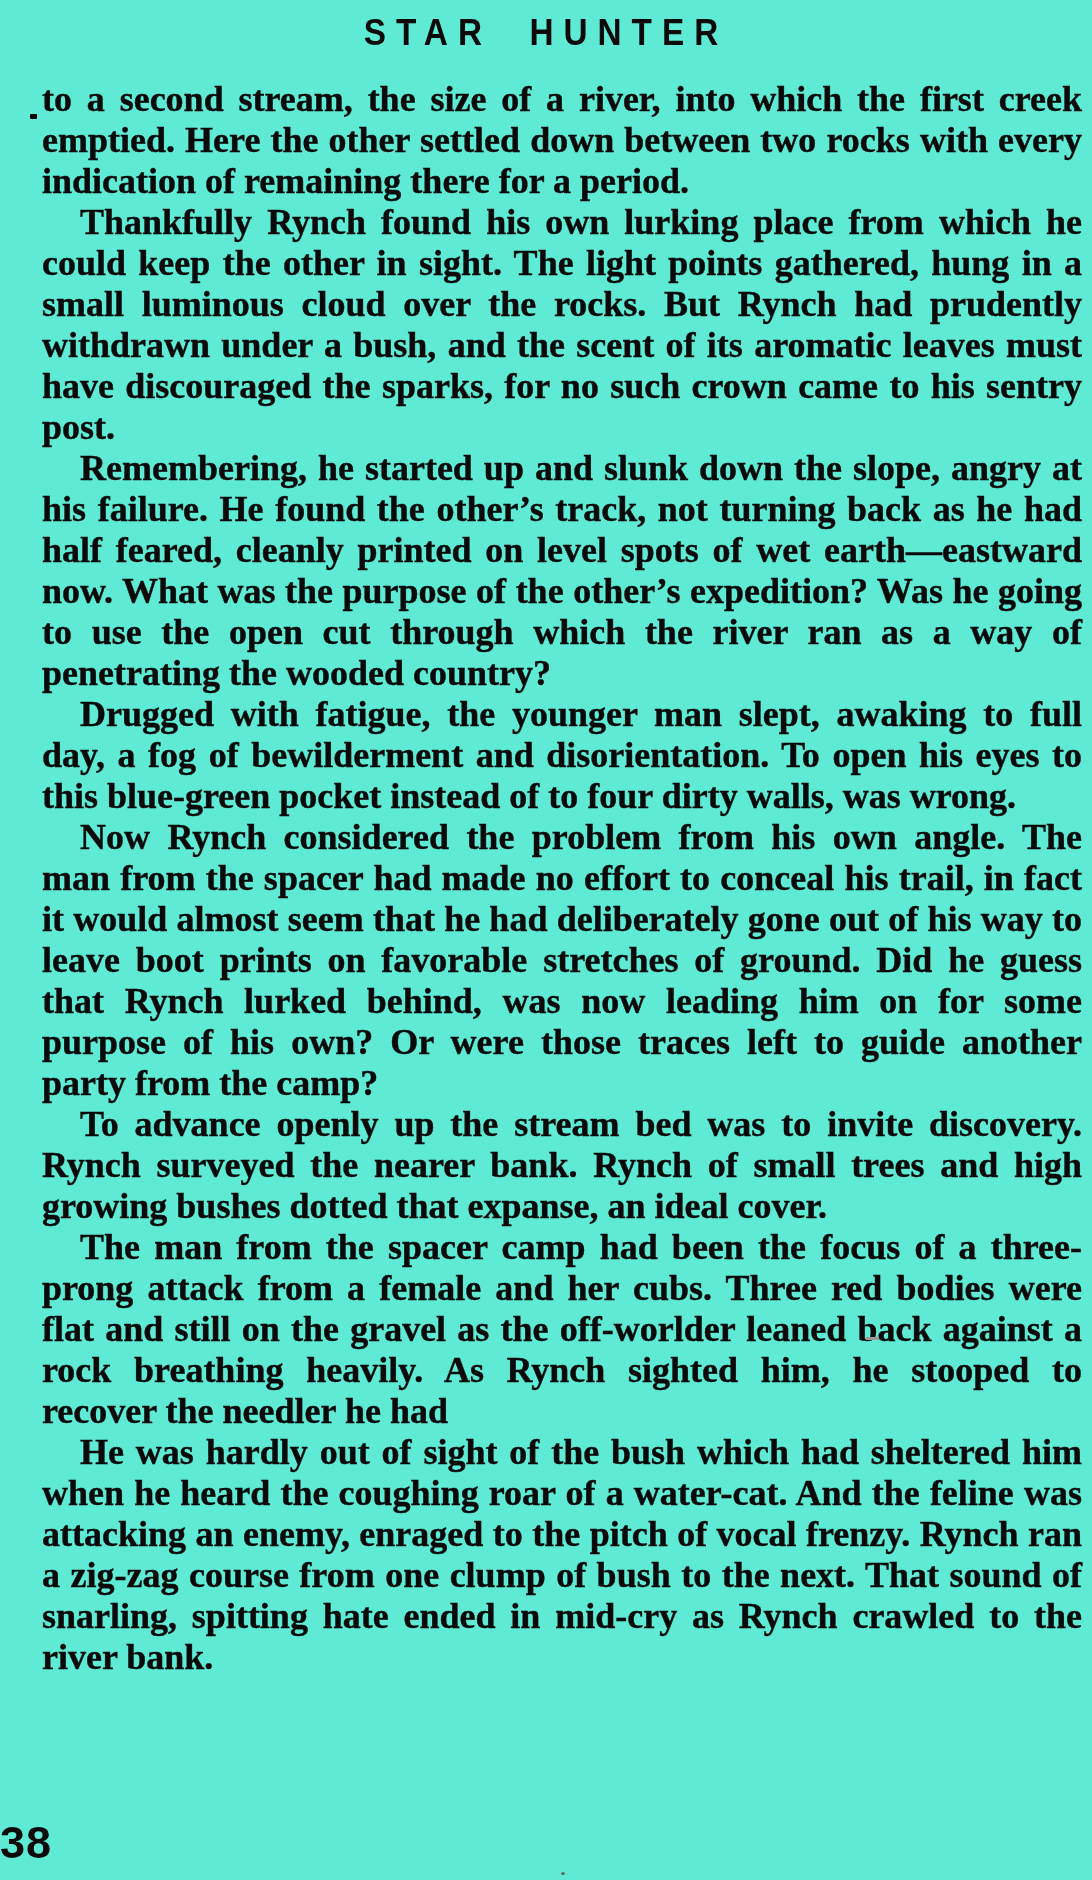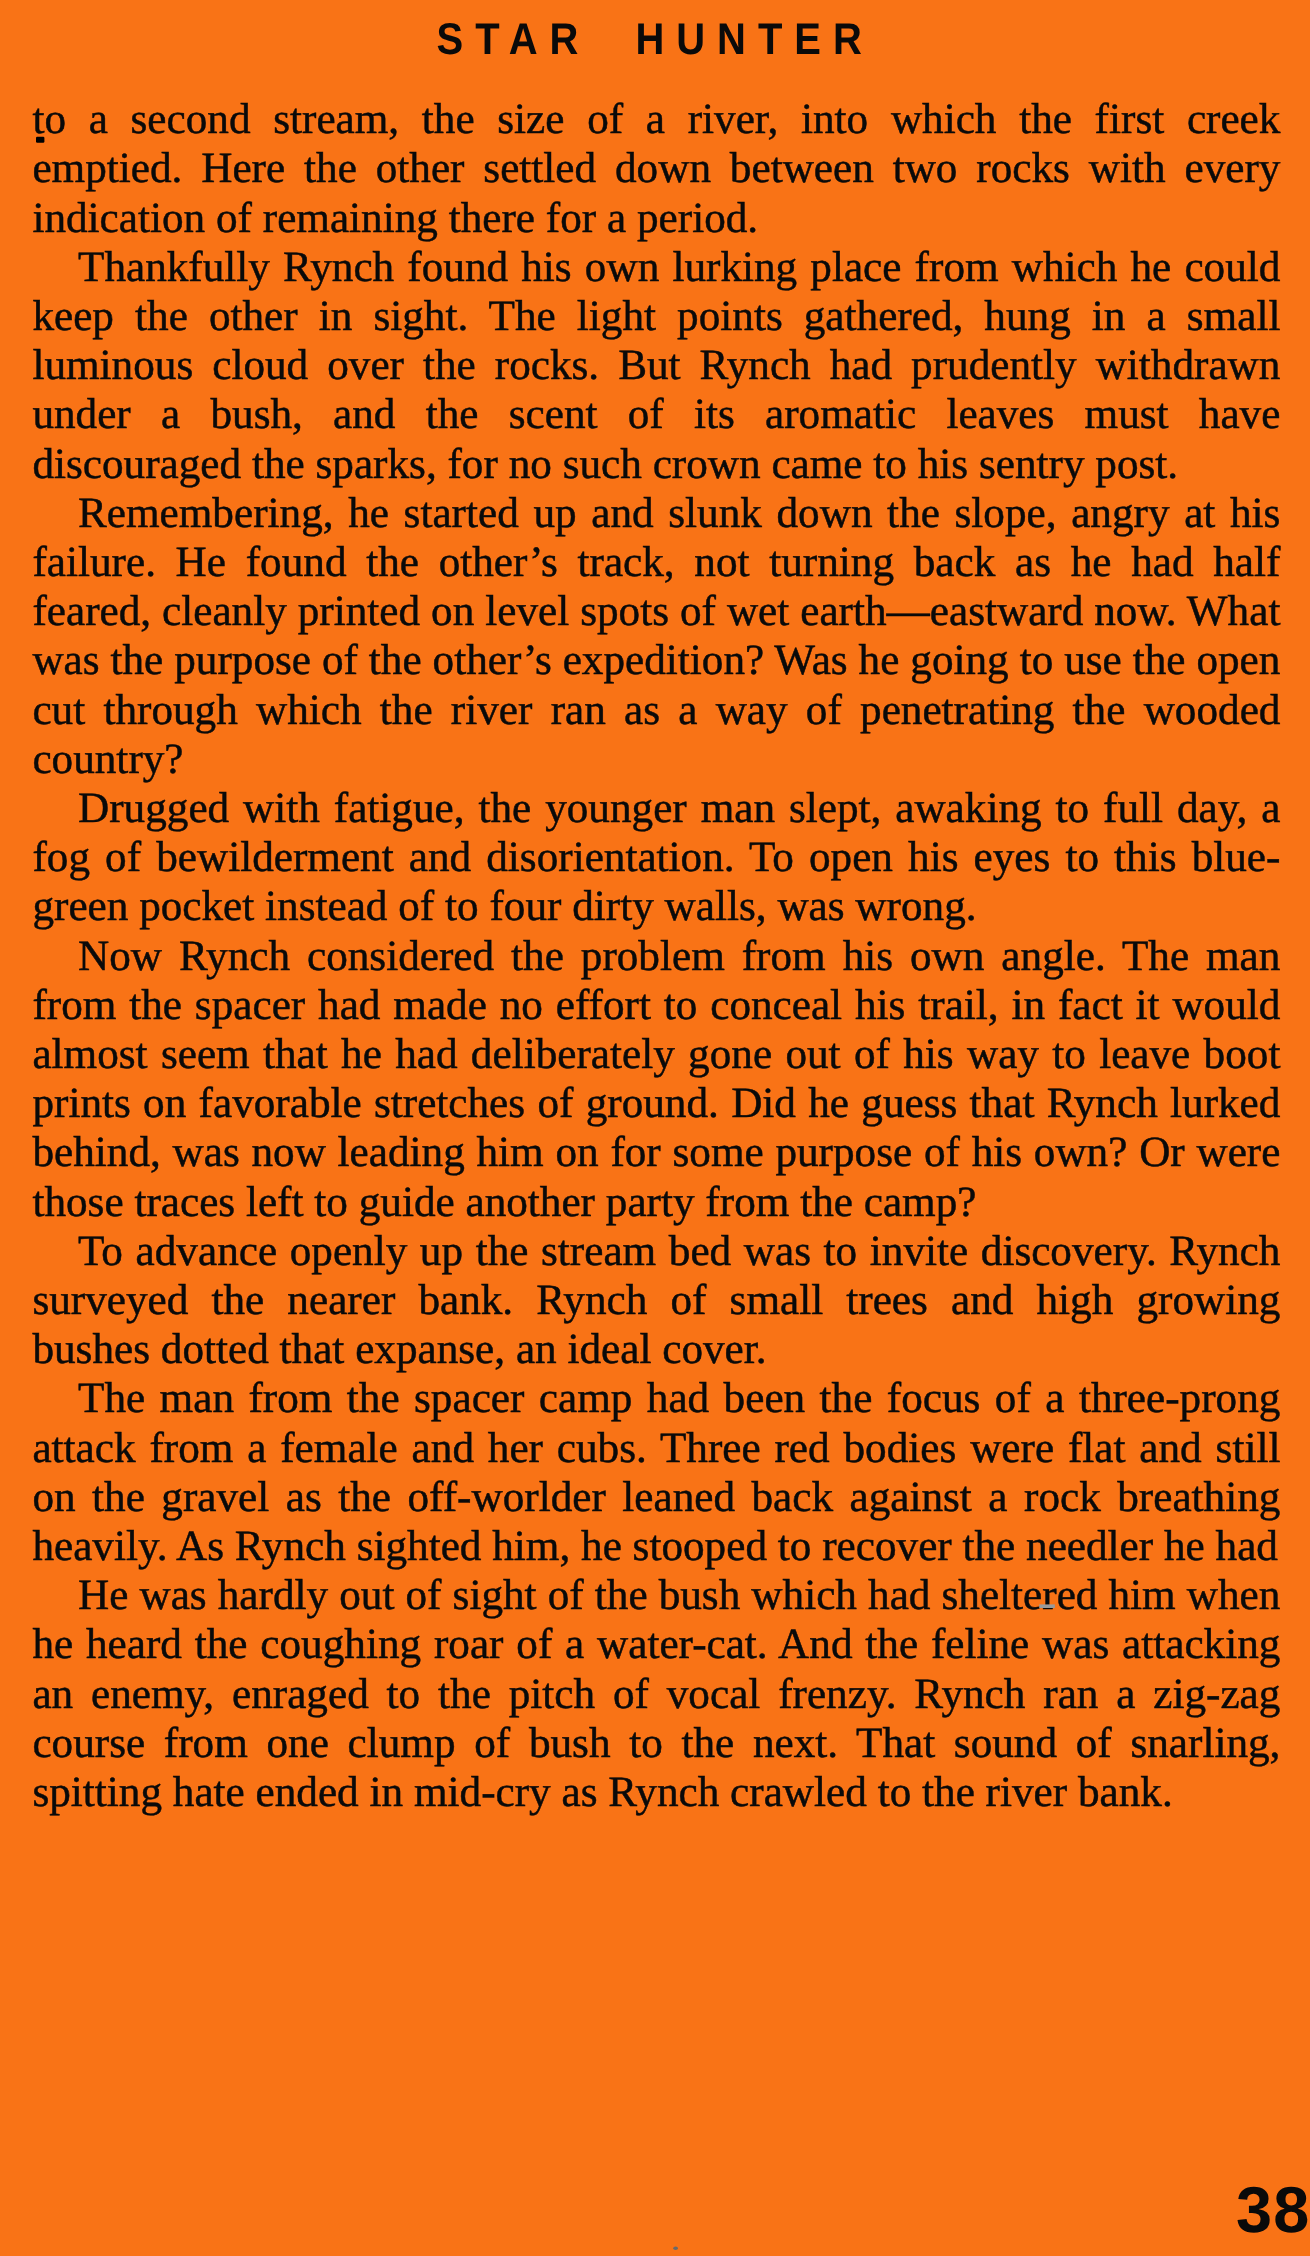--- a/index.html
+++ b/index.html
@@ -4,21 +4,21 @@
 <style>
   html, body {
     margin: 0;
     padding: 0;
     background: #ffffff;
   }
   .page {
     position: relative;
     width: 1092px;
     height: 1880px;
-    background: #f97316;
+    background: #5eead4;
     overflow: hidden;
     color: #0a0a0a;
     font-family: "Liberation Serif", serif;
   }
   .running-header {
     position: absolute;
     top: 12px;
     left: 0;
     width: 100%;
     text-align: center;
@@ -26,44 +26,45 @@
     font-weight: 700;
     font-size: 37px;
     letter-spacing: 0.30em;
     word-spacing: 0.55em;
     transform: scaleX(0.90);
     white-space: nowrap;
   }
   .body-text {
     position: absolute;
     top: 79px;
-    left: 27px;
+    left: 42px;
     width: 1040px;
     font-size: 36px;
     line-height: 41px;
     text-align: justify;
+    font-weight: bold;
     -webkit-text-stroke: 0.4px currentColor;
   }
   .body-text p {
     margin: 0;
     padding: 0;
     text-indent: 38px;
   }
   .body-text p.continuation {
     text-indent: 0;
   }
   .page-number {
     position: absolute;
     top: 1820px;
     left: 0;
     width: 100%;
-    text-align: right;
+    text-align: left;
     font-family: "Liberation Sans", sans-serif;
     font-weight: 700;
-    font-size: 54px;
+    font-size: 45px;
     line-height: 45px;
     letter-spacing: 1px;
   }
   .speck { position: absolute; background: #000; }
   .speck-1 { left: 30px;  top: 114px;  width: 7px;  height: 5px; border-radius: 1px; }
   .speck-2 { left: 561px; top: 1872px; width: 4px;  height: 3px; background: #6a6a6a; border-radius: 50%; }
   .speck-3 { left: 866px; top: 1337px; width: 13px; height: 3px; background: #9a9a9a; }
 </style>
 </head>
 <body>

